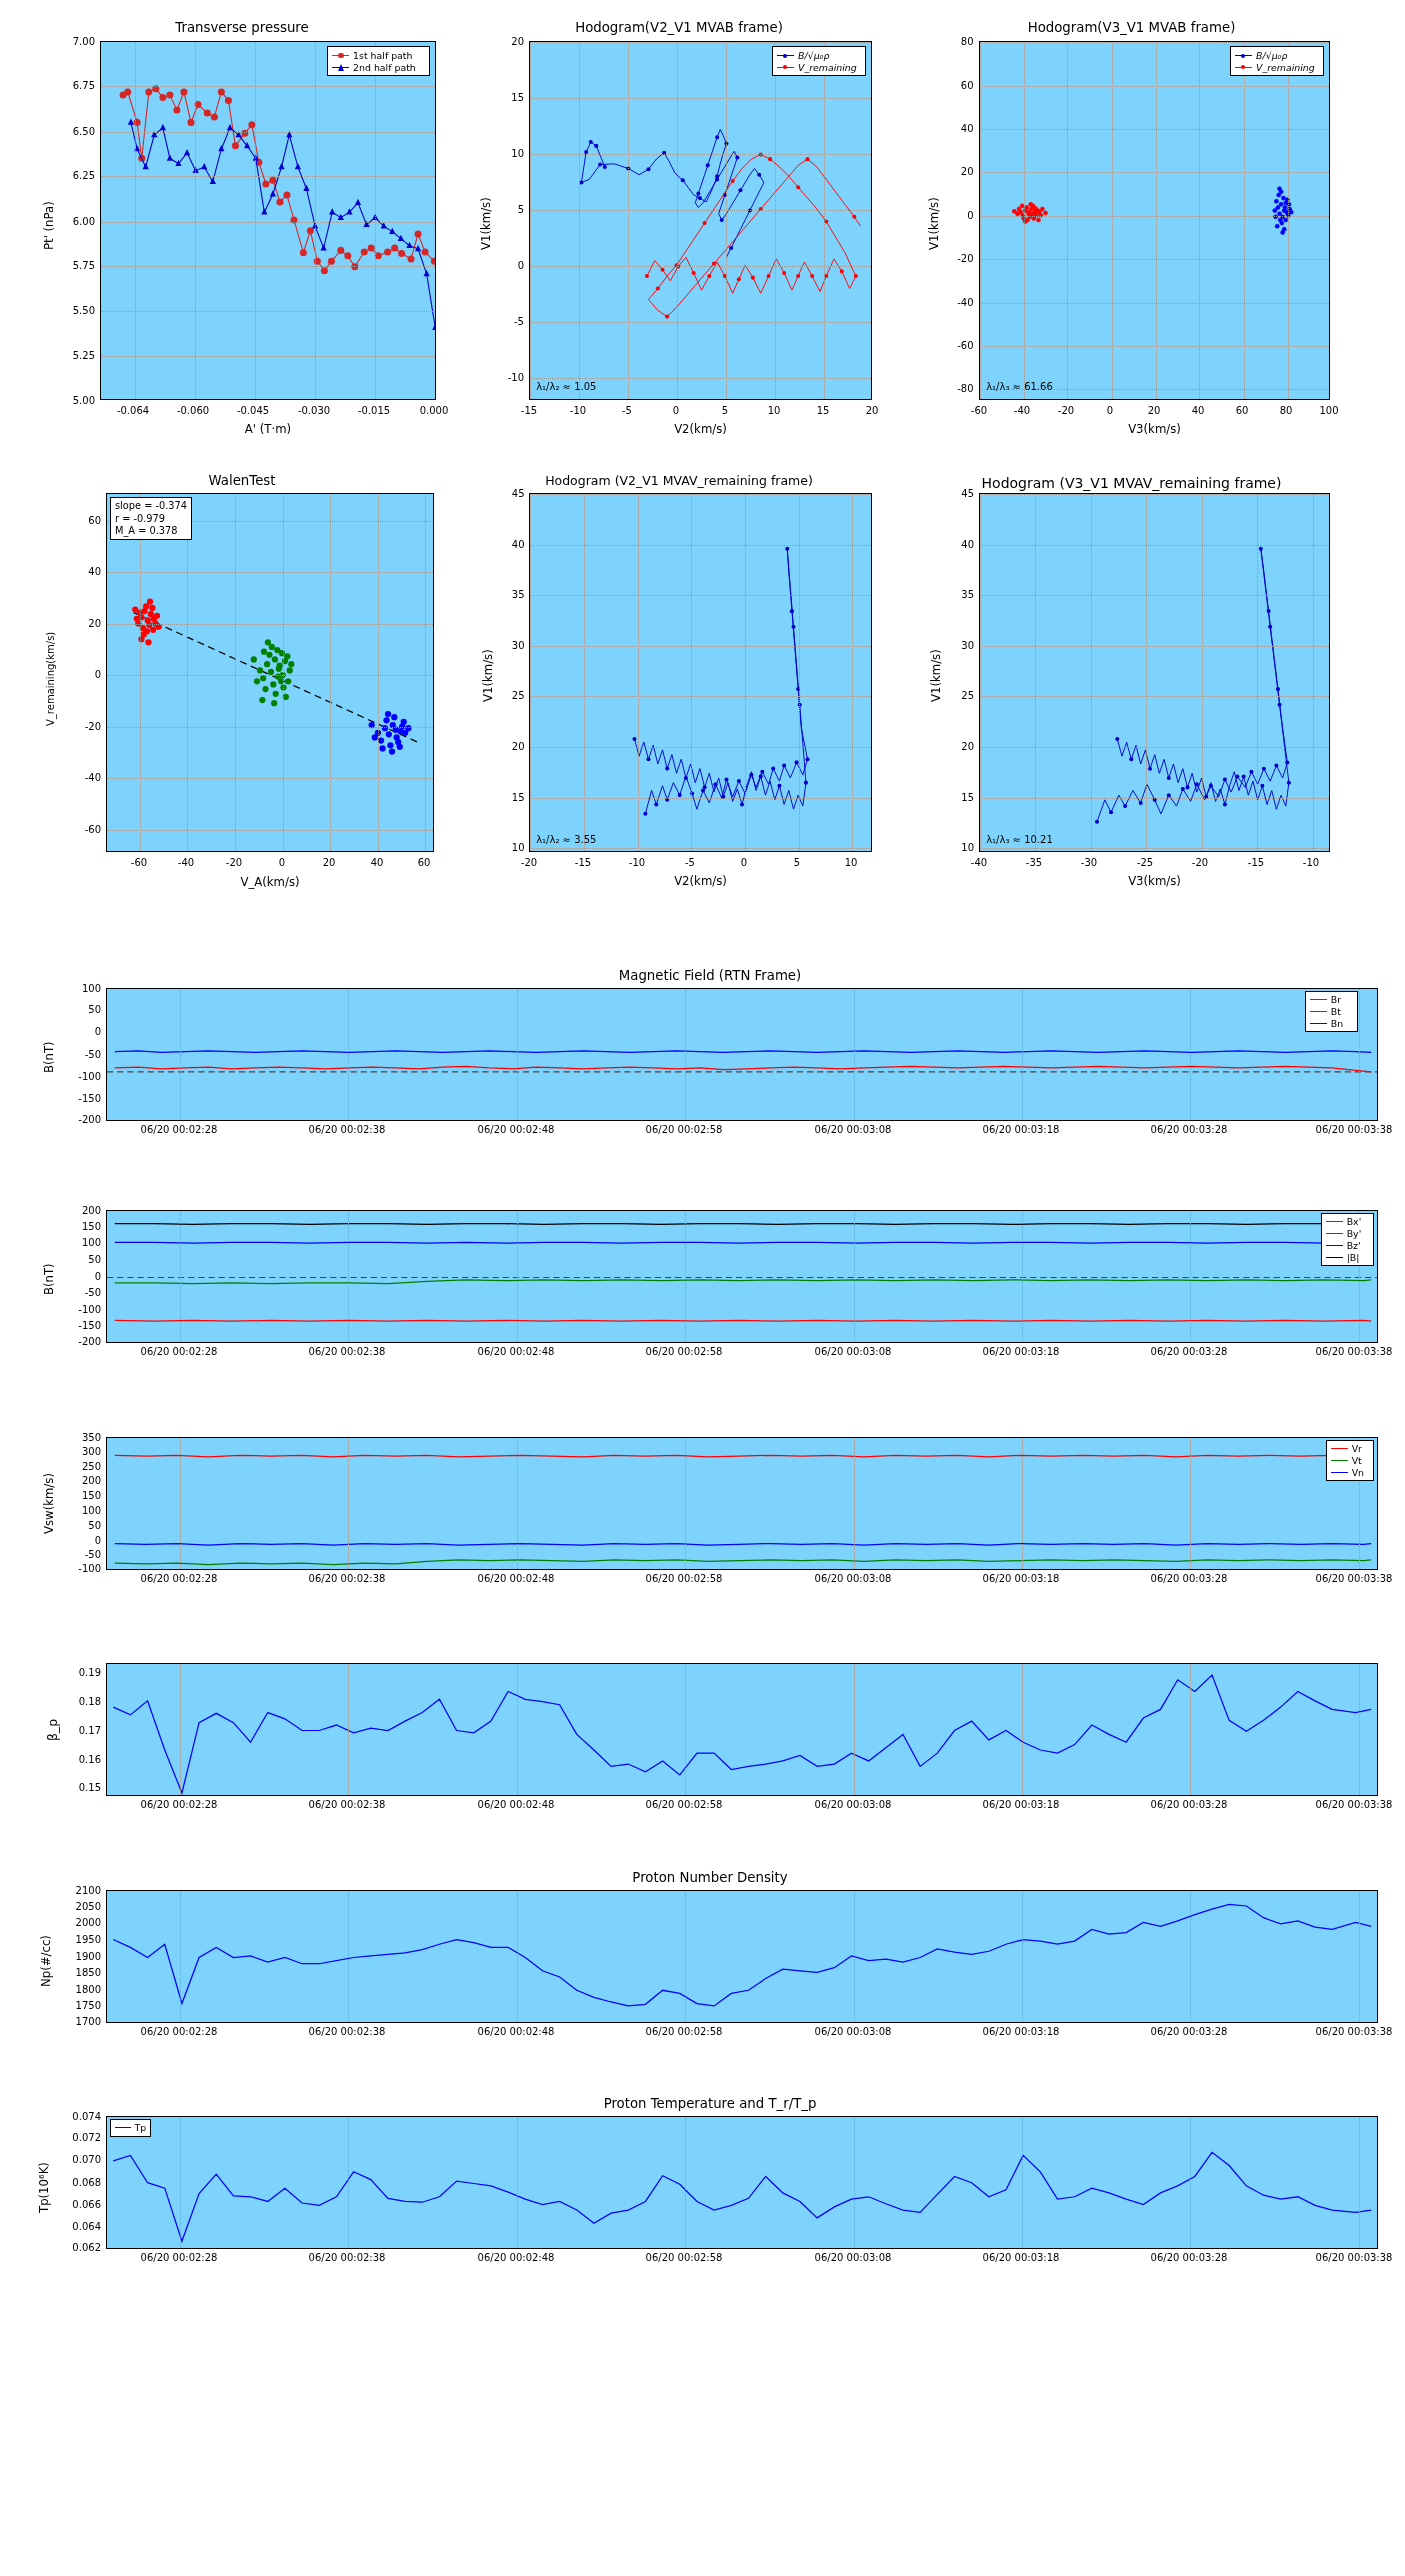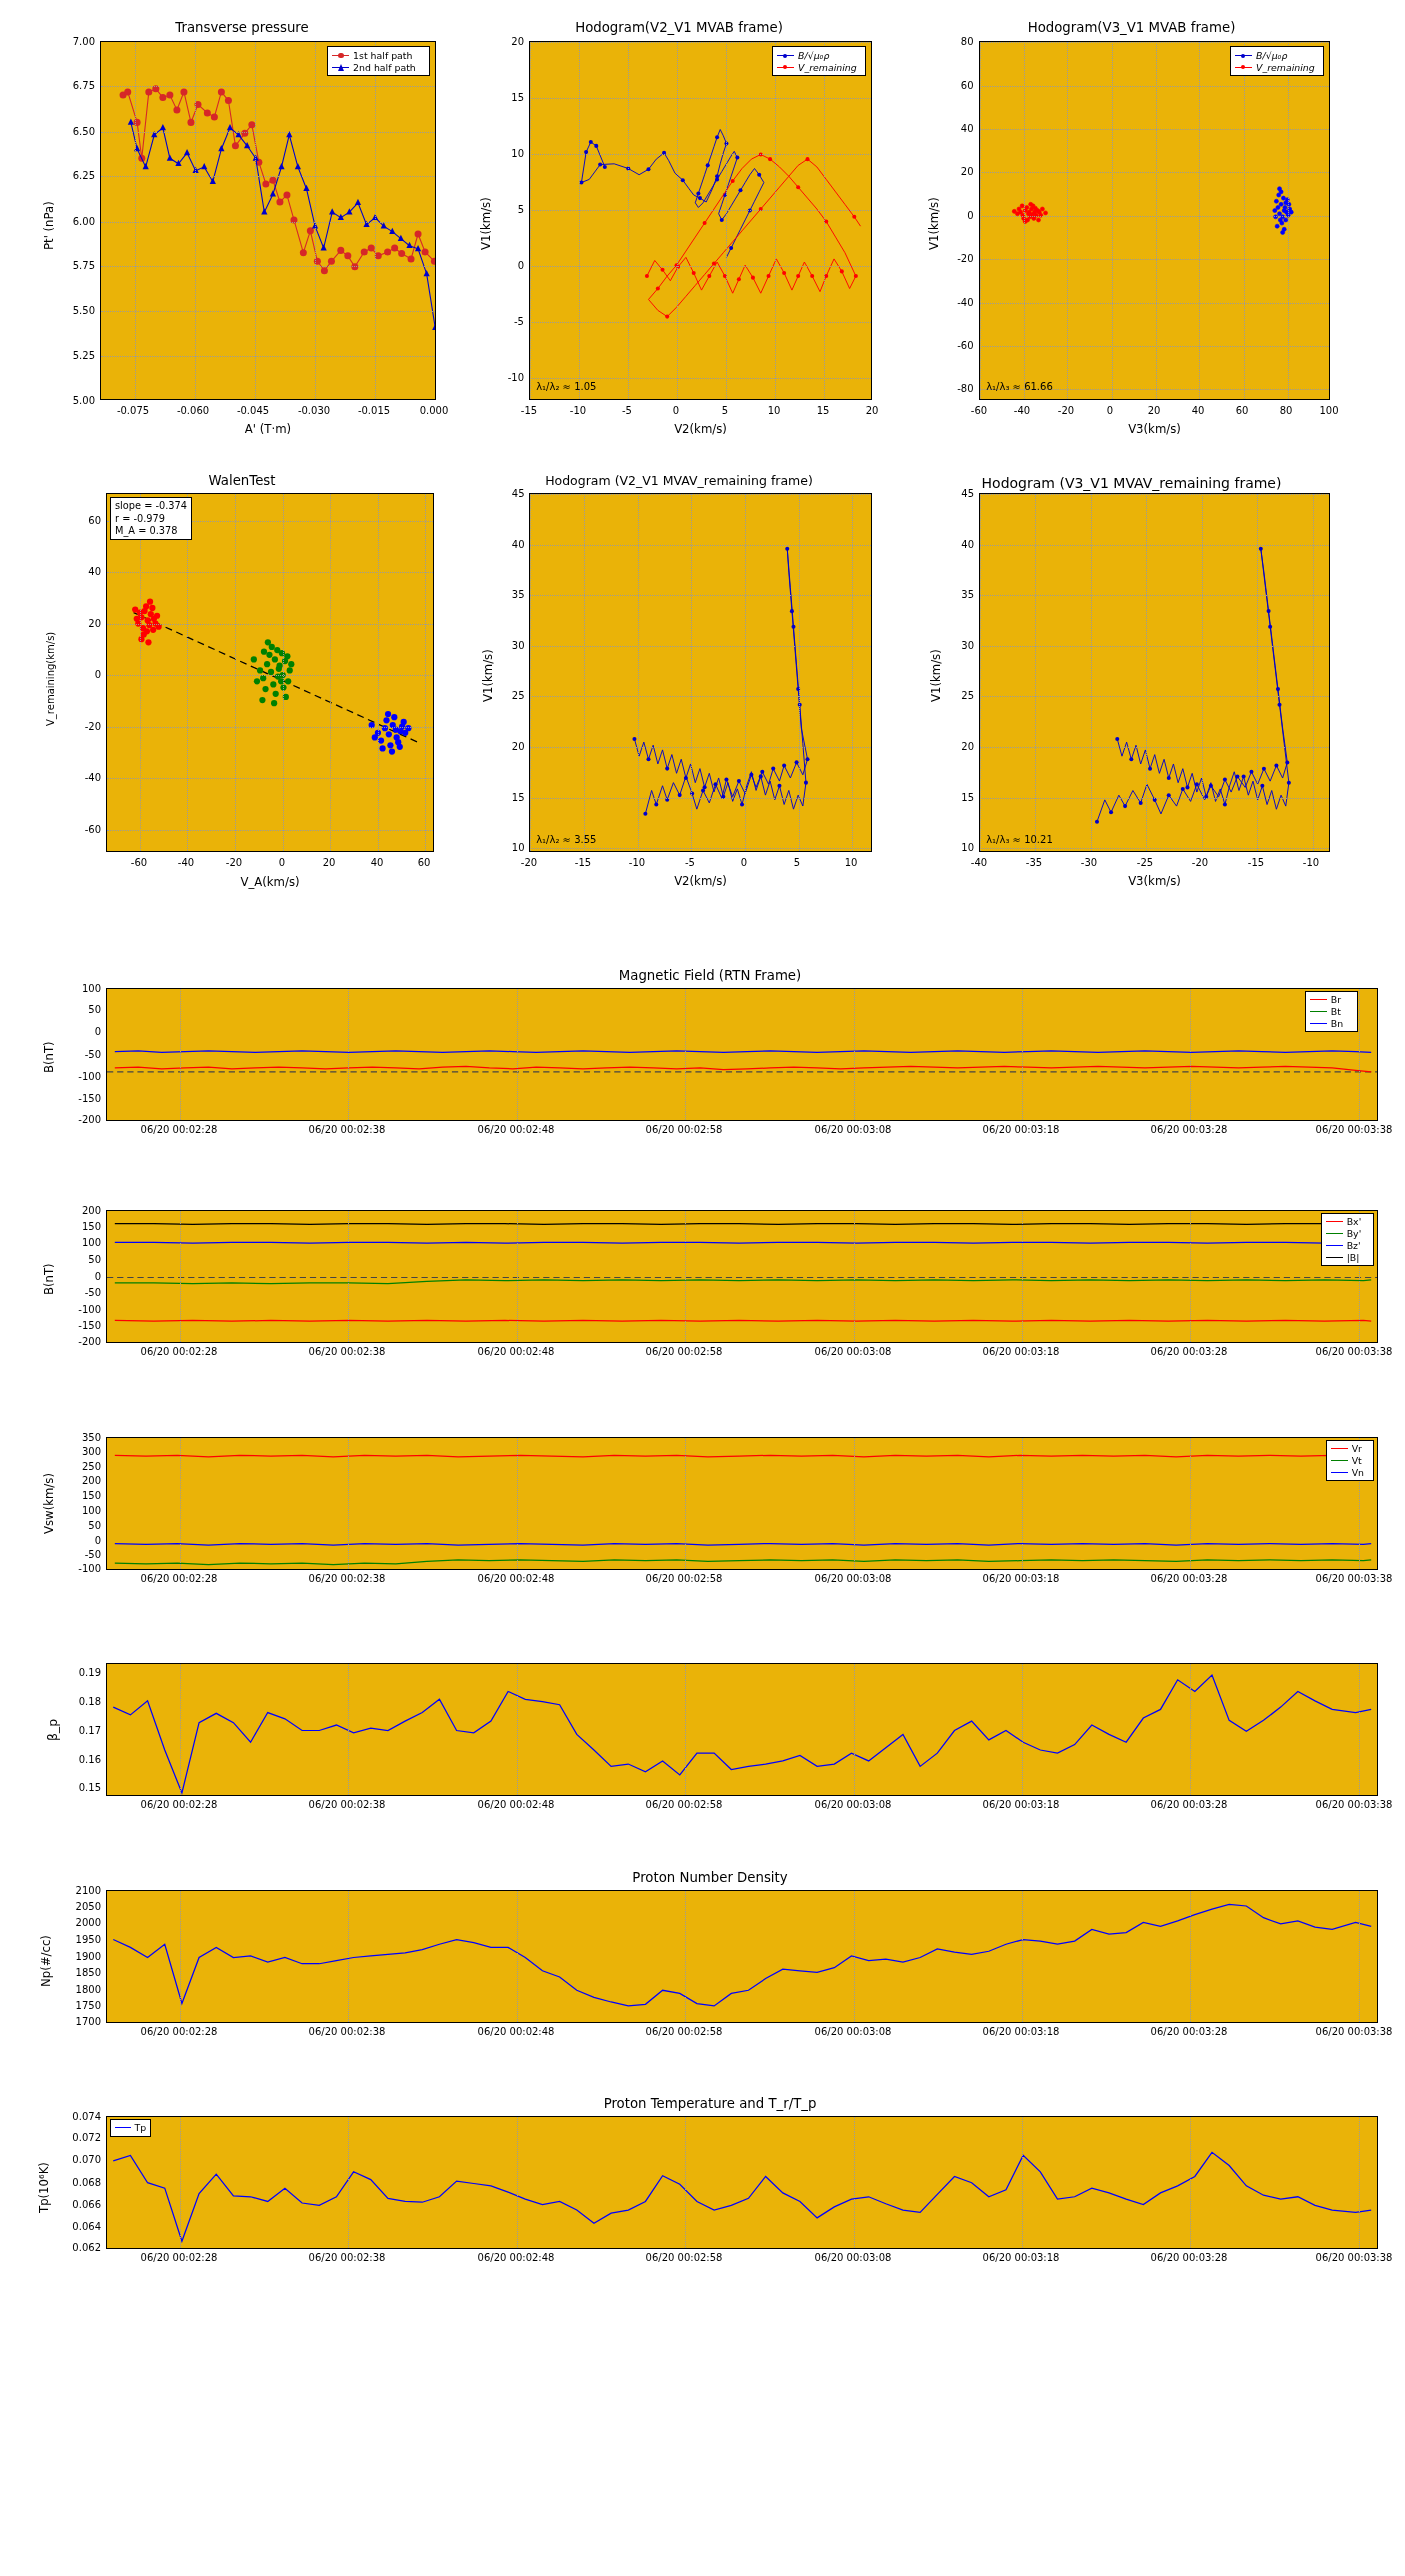--- a/index.html
+++ b/index.html
@@ -1,19 +1,19 @@
 <!DOCTYPE html>
 <html style="font-size:12.5px"><head>
 <meta charset="utf-8">
 <style>
   html,body{margin:0;padding:0;background:#ffffff;}
   body{width:1405px;height:2576px;font-family:"DejaVu Sans",sans-serif;color:#000;}
   .page{position:relative;width:1405px;height:2576px;}
   .panel{position:absolute;box-sizing:border-box;}
-  .axes{position:absolute;box-sizing:border-box;border:0.8px solid #000;background:#eab308;overflow:hidden;}
+  .axes{position:absolute;box-sizing:border-box;border:0.8px solid #000;background:#7dd3fc;overflow:hidden;}
   .ptitle{position:absolute;width:100%;text-align:center;font-size:13.3px;color:#000;}
   .ylabel{position:absolute;transform-origin:0 0;transform:rotate(-90deg);font-size:11.7px;white-space:nowrap;}
   .xlabel{position:absolute;font-size:11.7px;text-align:center;white-space:nowrap;}
   .tick{position:absolute;font-size:10px;white-space:nowrap;}
   .tickx{transform:translateX(-50%);text-align:center;}
   .ticky{transform:translateY(-50%);text-align:right;}
   .gridv{position:absolute;top:0;bottom:0;width:0.8px;border-left:0.8px dotted #9a9a9a;}
   .gridh{position:absolute;left:0;right:0;height:0.8px;border-top:0.8px dotted #9a9a9a;}
   .legend{position:absolute;border:0.8px solid #000;background:#fff;font-size:9.4px;padding:2.3px 3.9px;box-sizing:border-box;}
   .legend .row{display:flex;align-items:center;gap:3.9px;height:11.7px;white-space:nowrap;}
@@ -151,21 +151,21 @@
     </div>
     <div class="tick ticky" style="left:30px;top:25px;width:34px;">7.00</div>
     <div class="tick ticky" style="left:30px;top:69px;width:34px;">6.75</div>
     <div class="tick ticky" style="left:30px;top:115px;width:34px;">6.50</div>
     <div class="tick ticky" style="left:30px;top:159px;width:34px;">6.25</div>
     <div class="tick ticky" style="left:30px;top:205px;width:34px;">6.00</div>
     <div class="tick ticky" style="left:30px;top:249px;width:34px;">5.75</div>
     <div class="tick ticky" style="left:30px;top:294px;width:34px;">5.50</div>
     <div class="tick ticky" style="left:30px;top:339px;width:34px;">5.25</div>
     <div class="tick ticky" style="left:30px;top:384px;width:34px;">5.00</div>
-    <div class="tick tickx" style="left:102px;top:389px;">-0.075</div>
+    <div class="tick tickx" style="left:102px;top:389px;">-0.064</div>
     <div class="tick tickx" style="left:162px;top:389px;">-0.060</div>
     <div class="tick tickx" style="left:222px;top:389px;">-0.045</div>
     <div class="tick tickx" style="left:283px;top:389px;">-0.030</div>
     <div class="tick tickx" style="left:343px;top:389px;">-0.015</div>
     <div class="tick tickx" style="left:403px;top:389px;">0.000</div>
     <div class="xlabel" style="left:69px;top:406px;width:336px;">A' (T·m)</div>
     <div class="ylabel" style="left:11px;top:234px;">Pt' (nPa)</div>
   </div>
 
   <div class="panel" style="left:468px;top:15.6px;width:422px;height:414px;">

